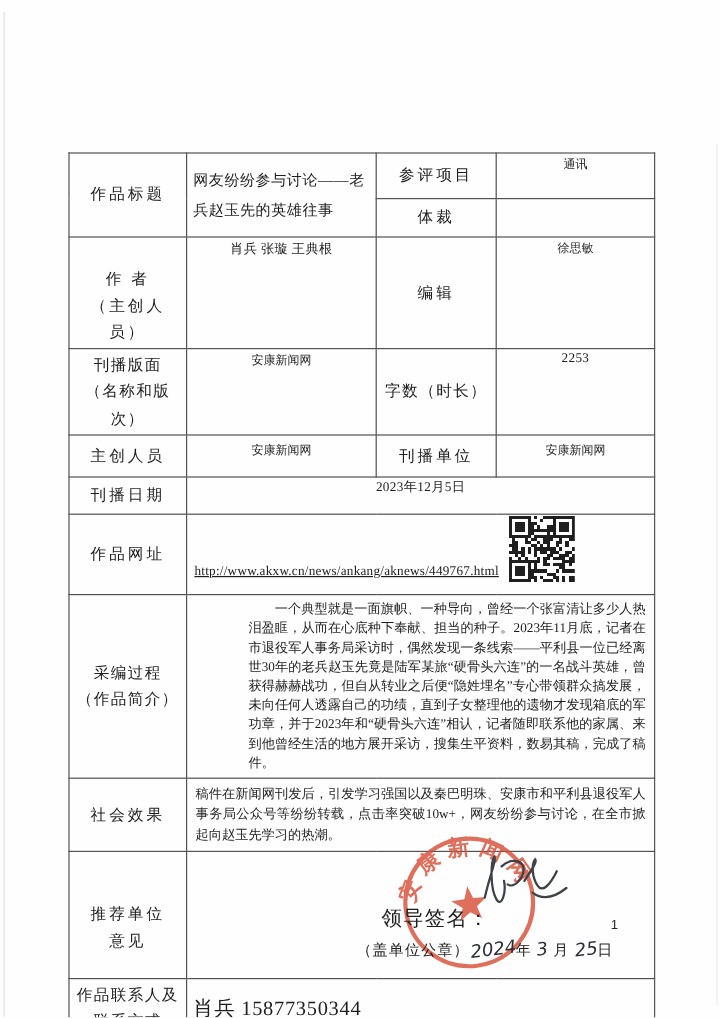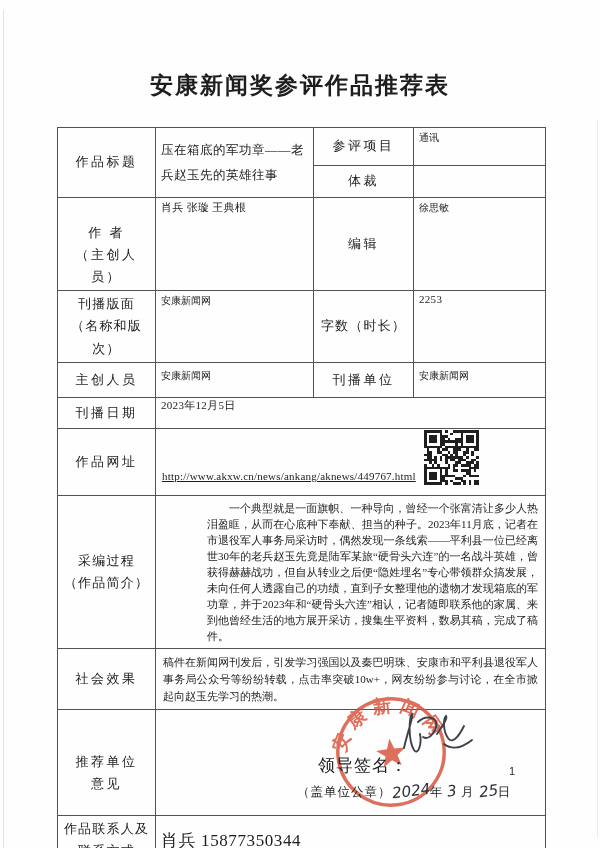--- a/index.html
+++ b/index.html
@@ -6,21 +6,21 @@
   body{width:600px;height:848px;font-family:"Liberation Serif","DejaVu Serif",serif;color:#1d1d1d;}
   .page{position:relative;width:600px;height:848px;background:#fefefe;overflow:hidden;}
   .scan-edge-left{position:absolute;left:3px;top:10px;bottom:0;width:1px;background:#e2e2e2;}
   .scan-edge-right{position:absolute;right:2px;top:120px;bottom:10px;width:1px;background:#ececec;}
   .doc-title{position:absolute;left:0;top:70px;width:100%;text-align:center;font-size:23px;font-weight:bold;letter-spacing:2px;margin:0;}
   table.form{position:absolute;left:57px;top:127px;width:488px;border-collapse:collapse;table-layout:fixed;}
   td{border:1px solid #525252;padding:2px 5px;font-size:12px;vertical-align:middle;overflow:visible;}
   .lbl{text-align:center;letter-spacing:2.5px;font-size:13px;line-height:1.7;}
   .lbl-pre{white-space:pre-line;}
   .lbl-tight{letter-spacing:1.2px;}
-  .val-top{vertical-align:top;text-align:left;}
+  .val-top{vertical-align:top;text-align:center;}
   .fill-sm{font-size:10px;letter-spacing:0;line-height:1.5;padding-top:2px;}
   .fill-md{font-size:11px;letter-spacing:.3px;}
   .title-val{font-size:12.5px;line-height:1.95;letter-spacing:.5px;vertical-align:middle;}
   .para{font-size:11px;line-height:16px;text-align:justify;vertical-align:top;padding:4px 7px;letter-spacing:0;}
   .para2{line-height:17px;padding-top:5px;margin-top:32px;}
   .indent{text-indent:2em;display:block;margin-left:44px;}
   .url-cell{position:relative;}
   .url-text{position:absolute;left:6px;bottom:13px;font-size:11px;letter-spacing:.2px;text-decoration:underline;}
   .qr{position:absolute;right:66px;top:1px;width:55px;height:55px;}
   .qr svg{display:block;width:55px;height:55px;shape-rendering:crispEdges;}
@@ -33,36 +33,35 @@
   .sig-scribble{position:absolute;left:236px;top:-2px;pointer-events:none;}
   .pagenum{position:absolute;left:509px;top:765px;font-size:11px;font-family:"Liberation Sans","DejaVu Sans",sans-serif;color:#2a2a2a;}
 </style>
 </head>
 <body>
 
 <div class="page">
   <div class="scan-edge-left"></div>
   <div class="scan-edge-right"></div>
 
-  <h1 class="doc-title">安康新闻奖参评作品推荐表</h1>
 
   <table class="form">
     <colgroup>
       <col style="width:98px">
         <col style="width:158px">
         <col style="width:100px">
         <col style="width:132px">
     </colgroup>
     <tbody>
       <tr style="height:38px">
         <td class="lbl" rowspan="2">
           <span>作品标题</span>
         </td>
         <td class="title-val" rowspan="2">
-          <span>压在箱底的军功章——老兵赵玉先的英雄往事</span>
+          <span>网友纷纷参与讨论——老兵赵玉先的英雄往事</span>
         </td>
         <td class="lbl">
           <span>参评项目</span>
         </td>
         <td class="val-top fill-sm">
           <span>通讯</span>
         </td>
       </tr>
       <tr style="height:32px">
         <td class="lbl">

